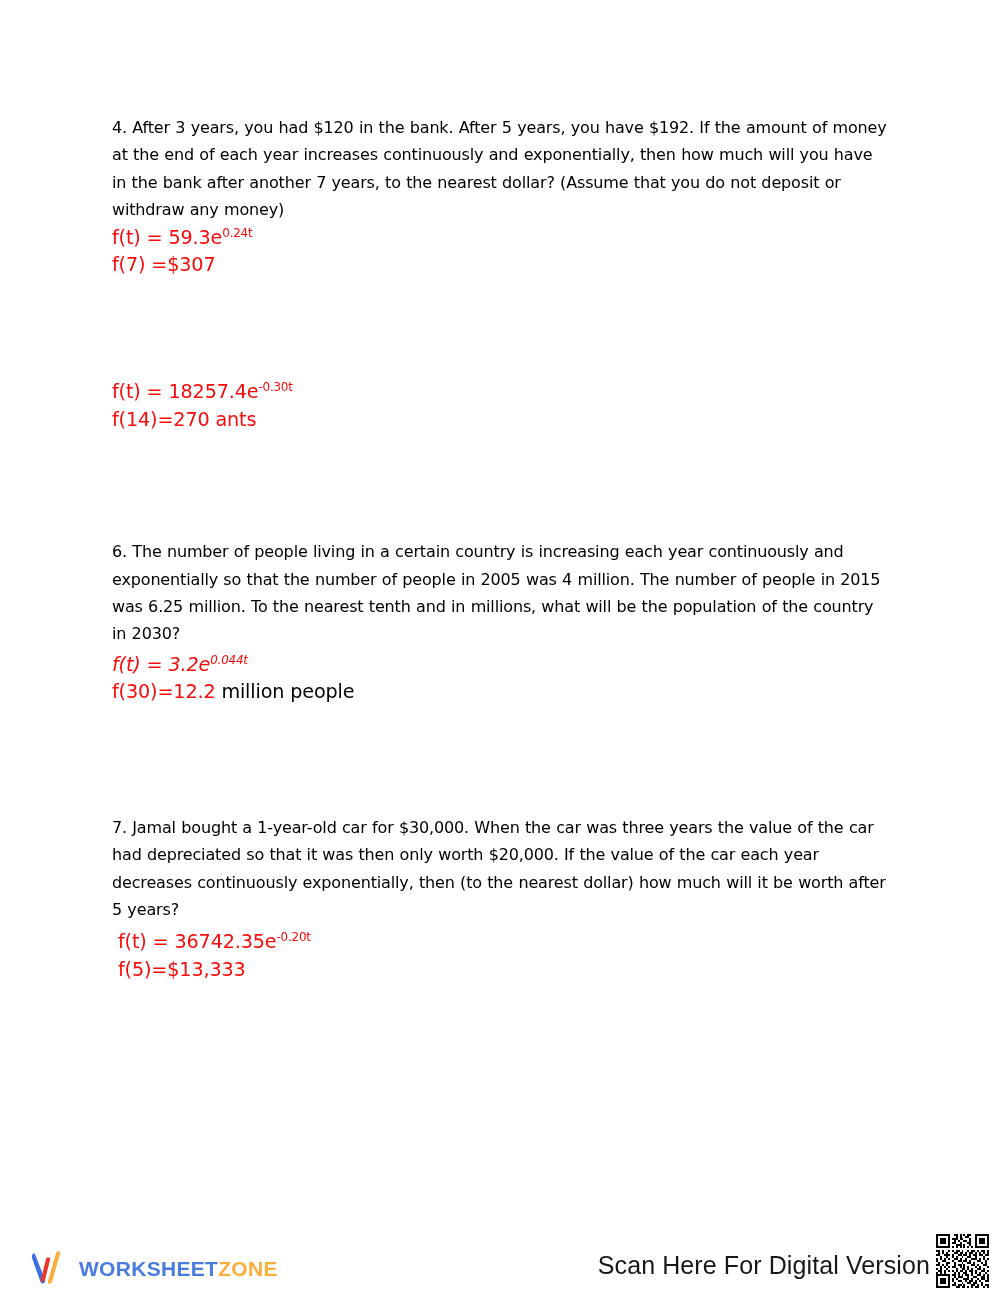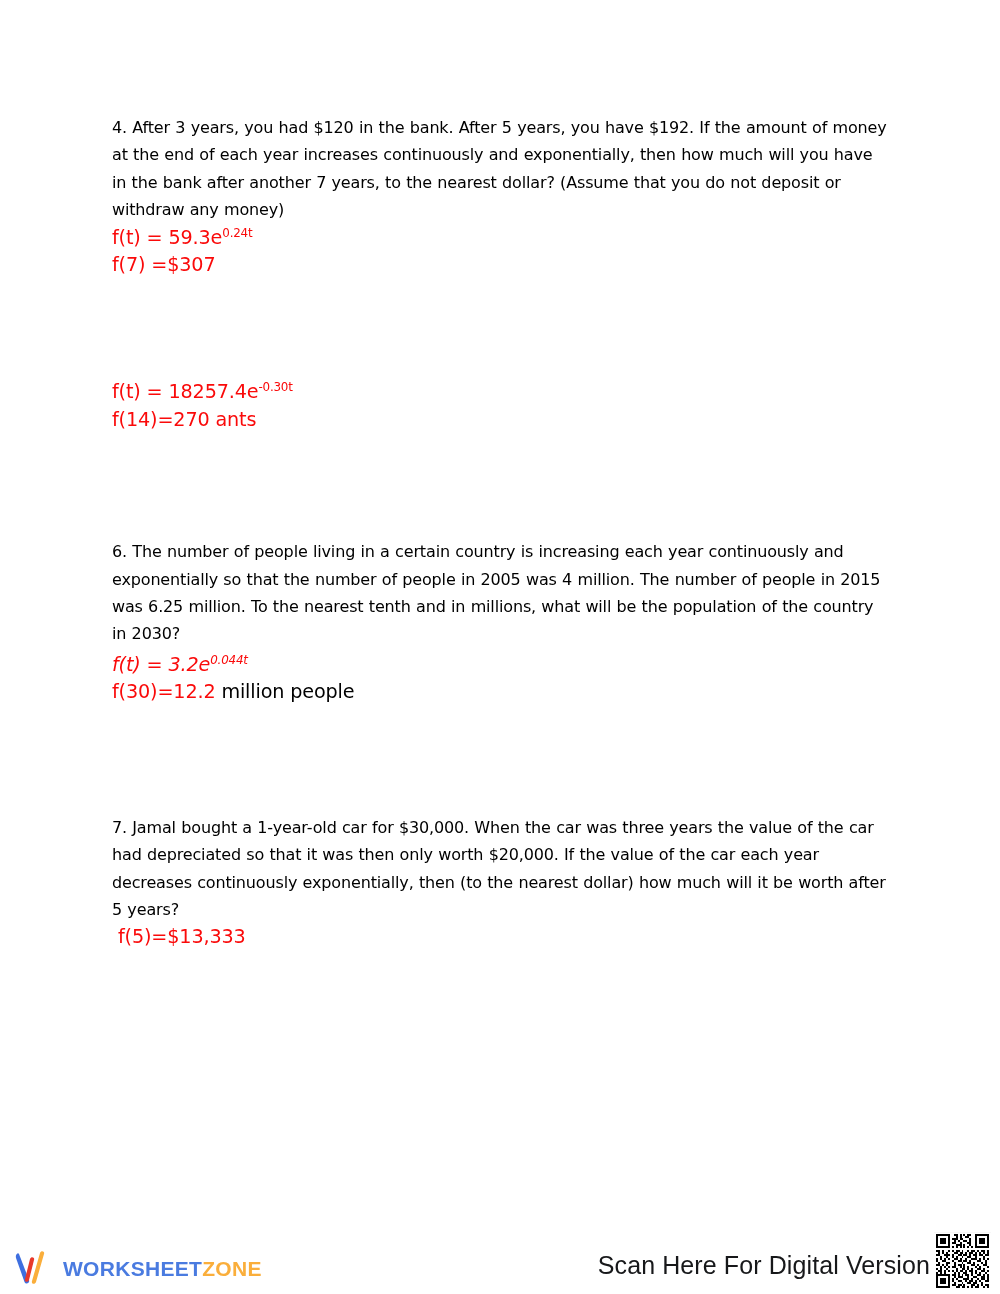--- a/index.html
+++ b/index.html
@@ -73,21 +73,21 @@
   #q5 .answer.a1 { margin-top: 3px; }
   #q6 { margin-top: 105px; }
   #q6 .answer.a1 { margin-top: 3px; font-style: italic; }
   #q7 { margin-top: 108px; }
   #q7 .answer { padding-left: 6px; }
   #q7 .answer.a1 { margin-top: 5px; }
 
   
   .footer {
     position: absolute;
-    left: 0;
+    left: 16px;
     right: 0;
     bottom: 0;
     height: 66px;
   }
 
   .logo {
     position: absolute;
     left: 14px;
     bottom: 6px;
     display: flex;
@@ -152,20 +152,21 @@
     </div>
 
     <div class="question" id="q6">
       <p class="q-body">6.  The number of people living in a certain country is increasing each year continuously and exponentially so that the number of people in 2005 was 4 million. The number of people in 2015 was 6.25 million.  To the nearest tenth and in millions, what will be the population of the country in 2030?</p>
       <p class="answer a1"><span>f(t) = 3.2e</span><sup>0.044t</sup><span class="blk"></span></p>
       <p class="answer a2"><span>f(30)=12.2</span><sup></sup><span class="blk"> million people</span></p>
     </div>
 
     <div class="question" id="q7">
       <p class="q-body">7.  Jamal bought a 1-year-old car for $30,000.  When the car was three years the value of the car had depreciated so that it was then only worth $20,000.  If the value of the car each year decreases continuously exponentially, then (to the nearest dollar) how much will it be worth after 5 years?</p>
+      <p class="answer a1"><span>f(t) = 36742.35e</span><sup>-0.20t</sup><span class="blk"></span></p>
       <p class="answer a2"><span>f(5)=$13,333</span><sup></sup><span class="blk"></span></p>
     </div>
 
   </div>
 
   <div class="footer">
 
     <div class="logo">
       <svg class="logo-mark" viewBox="0 0 40 38">
         <path d="M5 4 L15 30 C16 33 12 35 10.5 32 L2 8 C1 5 4 2 5 4 Z" fill="#3E6FE0"></path>

